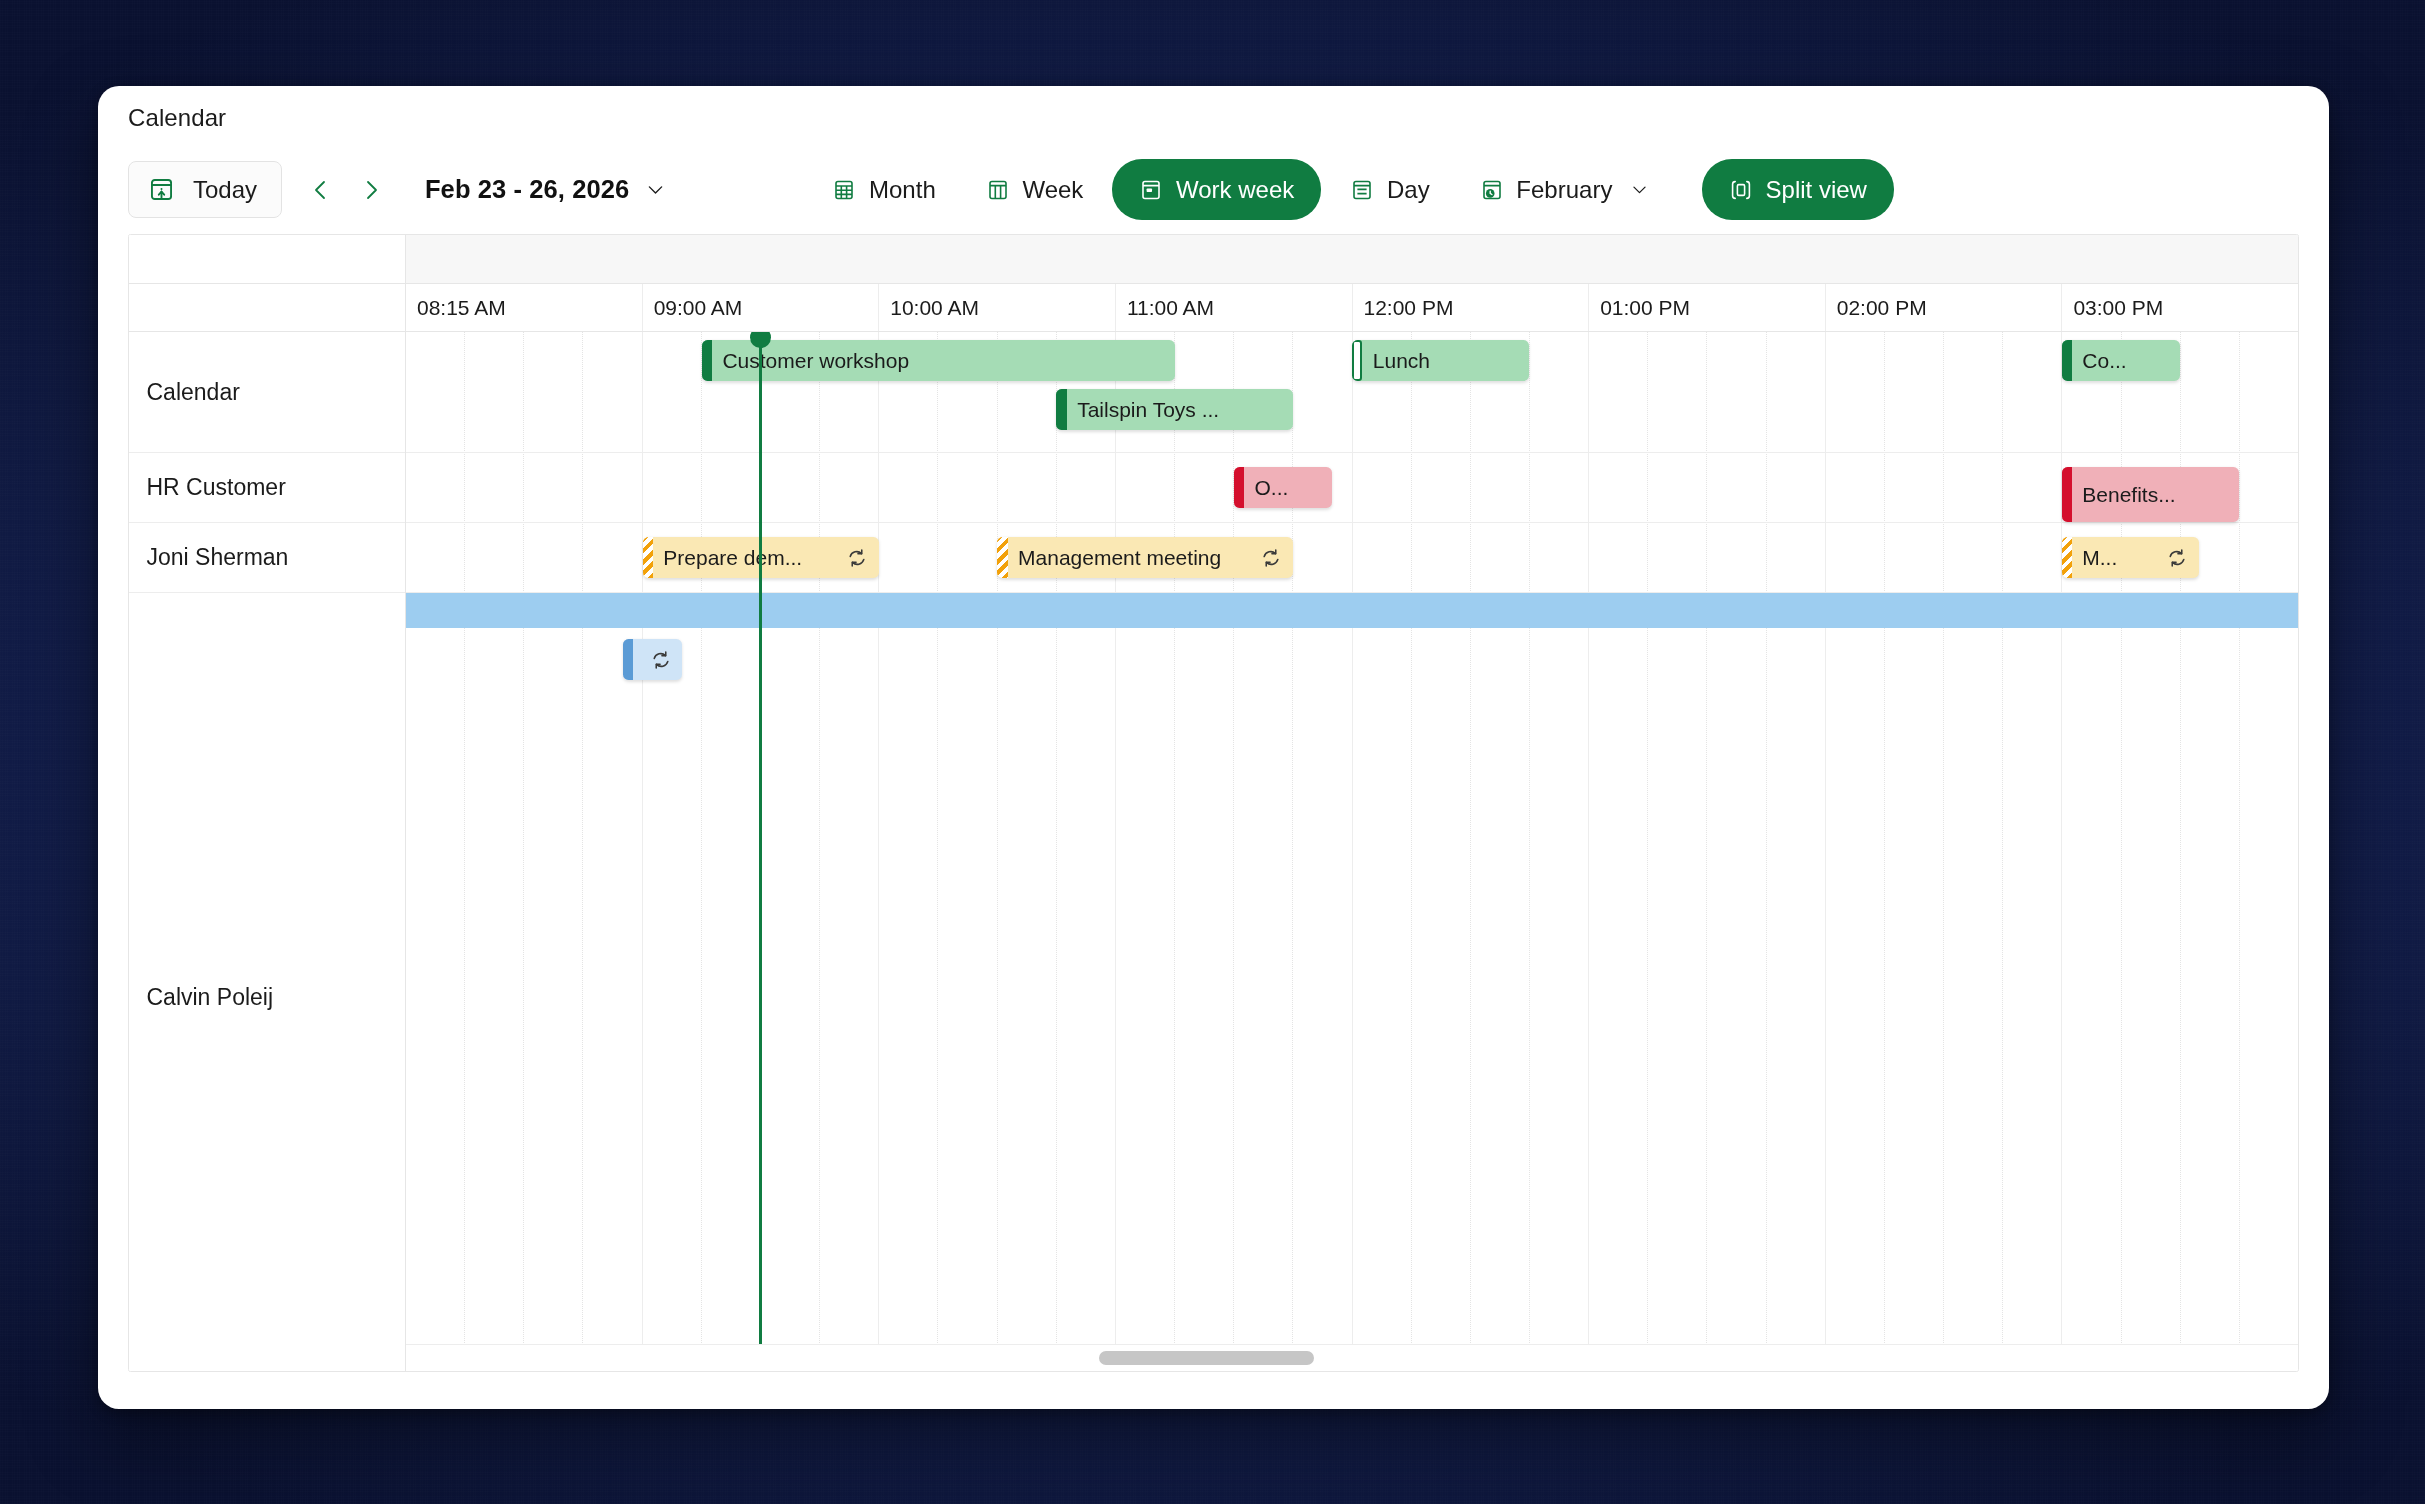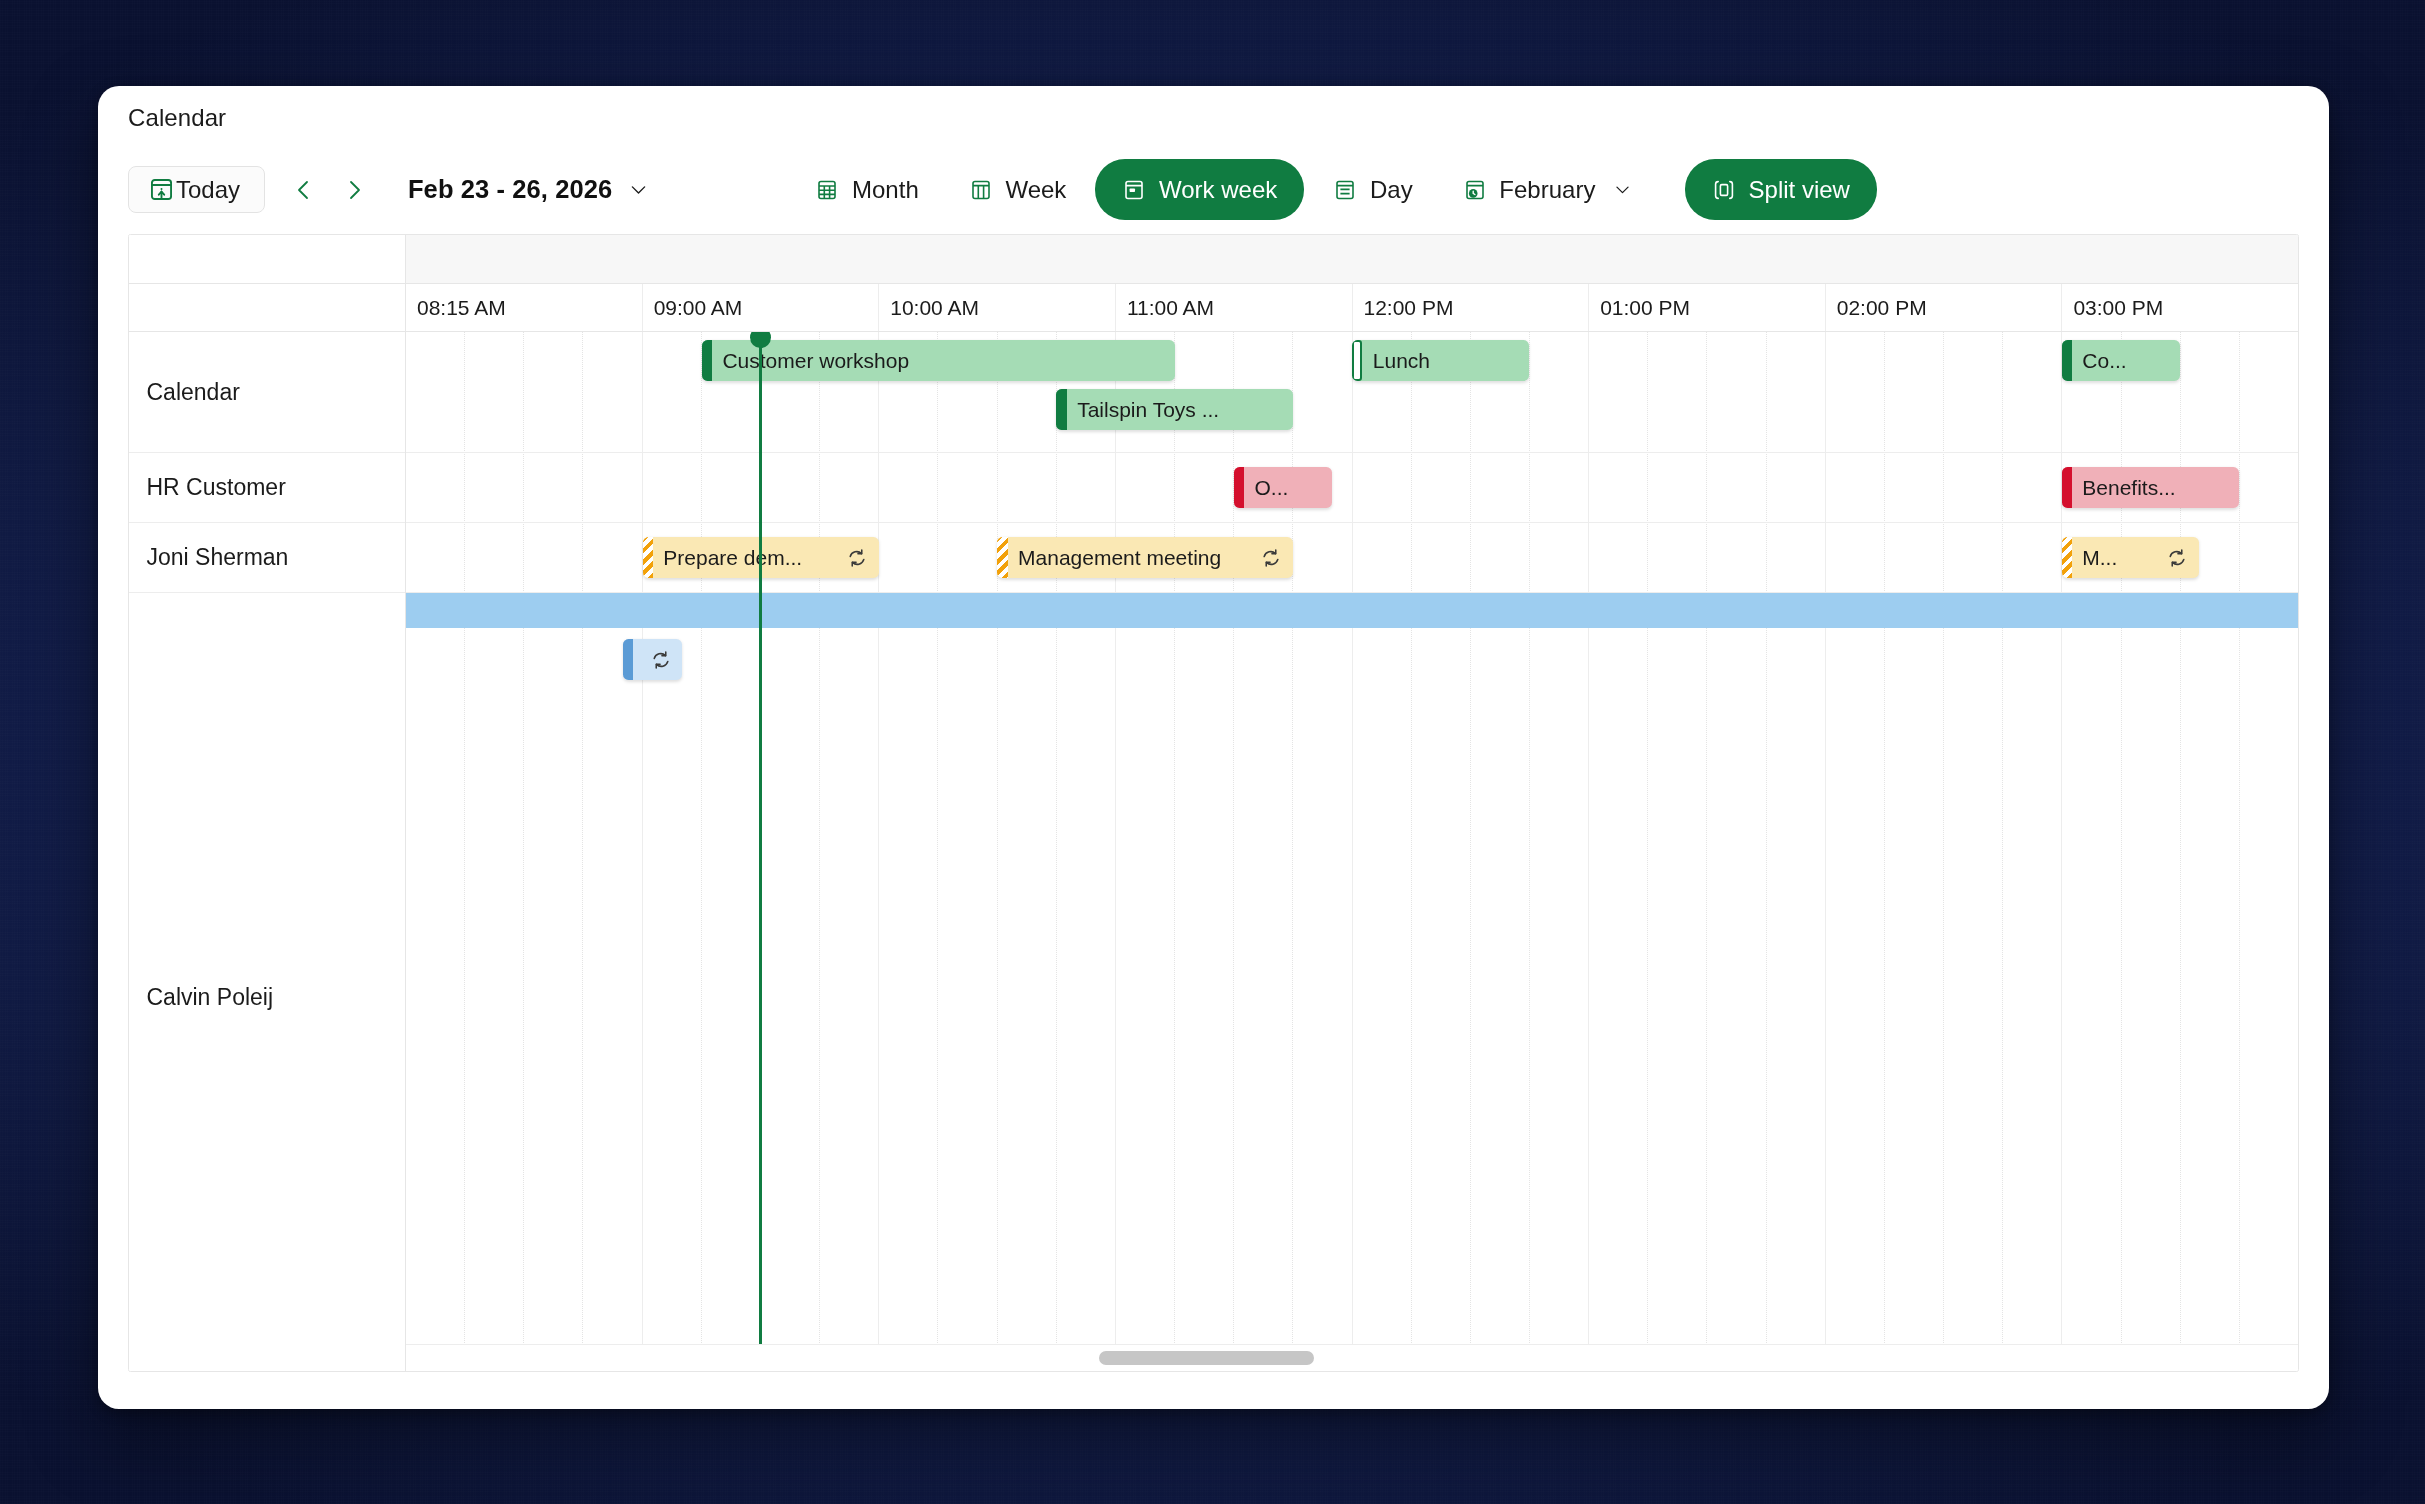--- a/index.html
+++ b/index.html
@@ -61,25 +61,25 @@
     left: 0;
     top: 59px;
     width: 100%;
     height: 89px;
     display: flex;
     align-items: center;
   }
 
   .today-btn {
     margin-left: 30px;
-    height: 47px;
+    height: 57px;
     padding: 0 24px 0 19px;
     display: flex;
     align-items: center;
-    gap: 1px;
+    gap: 18px;
     background: #fbfbfb;
     border: 1.2px solid #e3e3e3;
     border-radius: 8px;
     cursor: pointer;
   }
   .today-btn .lbl {
     font-size: 24px;
     color: #1b1b1b;
   }
 
@@ -618,21 +618,21 @@
             <div class="event fill-green" style="left: 87.5%; width: 6.25%; height: 41px; top: 8px;">
               <div class="accent solid-green"></div>
               <div class="ev-label">Co...</div>
             </div>
           </div>
           <div class="lane-row" style="height: 70px;">
             <div class="event fill-red" style="left: 43.75%; width: 5.20833%; height: 41px; top: 14.3px;">
               <div class="accent solid-red"></div>
               <div class="ev-label">O...</div>
             </div>
-            <div class="event fill-red" style="left: 87.5%; width: 9.375%; height: 41px; top: 14.3px;">
+            <div class="event fill-red" style="left: 87.5%; width: 9.375%; height: 55px; top: 14.3px;">
               <div class="accent solid-red"></div>
               <div class="ev-label">Benefits...</div>
             </div>
           </div>
           <div class="lane-row" style="height: 70px;">
             <div class="event fill-amber" style="left: 12.5%; width: 12.5%; height: 41px; top: 14.3px;">
               <div class="accent tentative-amber"></div>
               <div class="ev-label">Prepare dem...</div>
               <span class="recur">
                 <svg width="22" height="22" viewBox="0 0 24 24" fill="none" stroke="#3a3a3a" stroke-width="1.7" stroke-linecap="round" stroke-linejoin="round">

